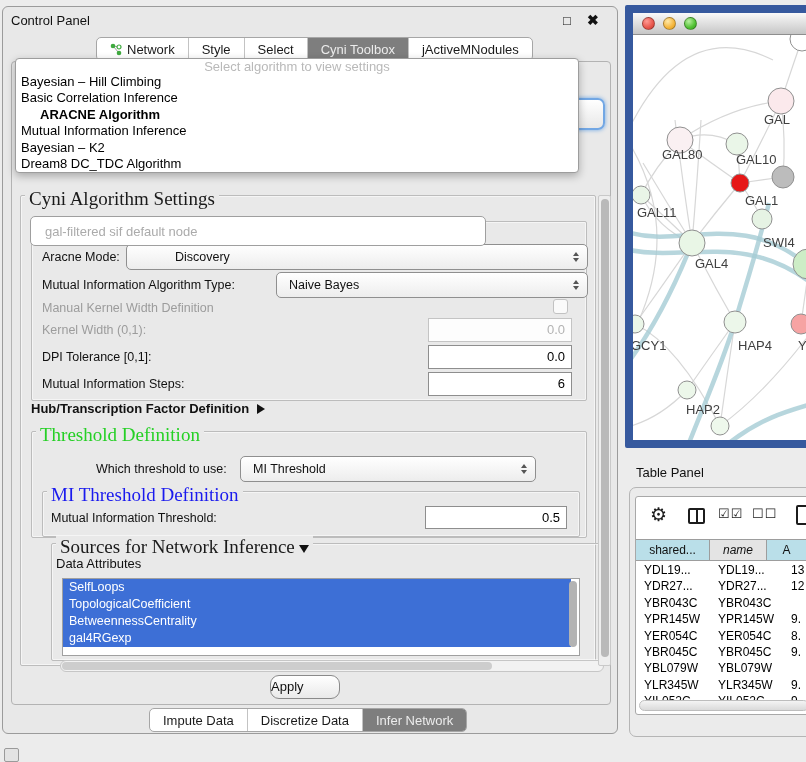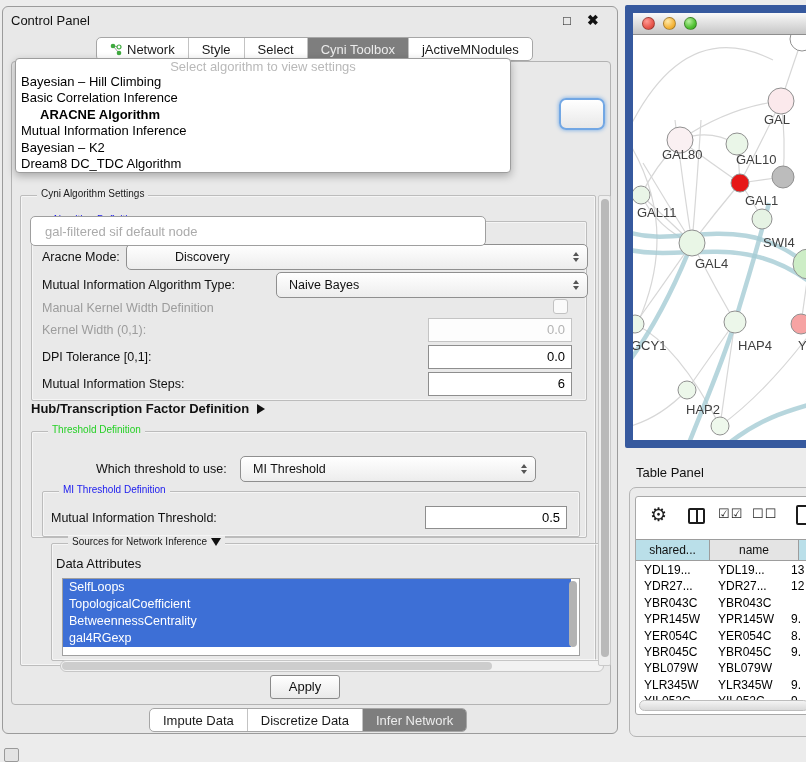--- a/index.html
+++ b/index.html
@@ -31,32 +31,32 @@
 
   
   .bg-combo { position:absolute; left:18px; top:154px; width:456px; height:30px; background:#fff;
               border:1px solid #9f9f9f; border-radius:5px; z-index:5; overflow:hidden;}
   .bg-combo span { position:absolute; left:14px; top:7px; font-size:13px; color:#ababab; }
   .focus-combo { position:absolute; left:556px; top:91px; width:46px; height:32px; border-radius:7px;
                  background:linear-gradient(#fff,#e8e8e8); border:2px solid #72a7e4;
                  box-shadow:0 0 4px #6ea7e6; z-index:5; }
 
   
-  .popup { position:absolute; left:12px; top:51px; width:496px; height:115px; background:#fff;
+  .popup { position:absolute; left:12px; top:51px; width:564px; height:115px; background:#fff;
            border:1px solid #9d9d9d; border-radius:4px; box-shadow:0 3px 8px rgba(0,0,0,.28);
            z-index:50; overflow:hidden; }
   .pp-prompt { text-align:center; font-size:13px; color:#b9b9b9; line-height:15px; }
   .pp-item { font-size:13px; color:#000; line-height:16.4px; padding-left:5px; white-space:nowrap; }
   .pp-item.bold { font-weight:bold;padding-left:24px; }
 
   
   .fs { position:absolute; border:1px solid #bcbcbc; border-radius:2px;
         box-shadow:inset 0 0 0 1px rgba(255,255,255,.55); }
-  .fs-legend { position:absolute; top:-8px; left:16px; background:#e9e9e9; padding:0 4px;
-               font-size:10px; color:#1a1a1a; white-space:nowrap; }
+  .fs-legend { position:absolute; top:-8px; left:4px; background:#e9e9e9; padding:0 4px;
+               font-size:19px; color:#1a1a1a; white-space:nowrap;font-family:Liberation Serif, serif; }
   .fs-legend.blue { color:#1a1aee; }
   .fs-legend.green { color:#25d025; }
 
   .lbl { position:absolute; font-size:12.5px; font-weight:normal; color:#111; white-space:nowrap; }
   .lbl-dis { color:#9c9c9c; }
 
   .combo { position:absolute; background:linear-gradient(#ffffff,#ededed); border:1px solid #8f8f8f;
            border-radius:5px; font-size:12.5px; color:#111; display:flex; align-items:center;
            padding-left:12px; }
   .stepper { position:absolute; right:8px; top:50%; transform:translateY(-50%); display:flex;
@@ -89,22 +89,22 @@
                   border:1px solid #c6c6c6; border-radius:6px; }
   .list-hscroll .thumb { position:absolute; left:1px; top:1px; width:430px; height:8px; background:#cdcdcd;
                   border-radius:4px; }
 
   .vscrollbar { position:absolute; left:586px; top:133px; width:13px; height:471px; background:#eeeeee;
                 border:1px solid #c9c9c9; border-radius:2px; }
   .vscrollbar .thumb { position:absolute; left:1.5px; top:3px; width:8px; height:458px; background:#b9b9b9;
                 border-radius:5px; }
 
   .apply-btn { position:absolute; left:258px; top:613px; width:70px; height:24px;
-               background:linear-gradient(#ffffff,#e9e9e9); border:1px solid #8a8a8a; border-radius:3px;
-               font-size:13px; color:#111; text-align:center; line-height:22px; }
+               background:linear-gradient(#ffffff,#e9e9e9); border:1px solid #8a8a8a; border-radius:9px;
+               font-size:13px; color:#111; line-height:22px; }
 
   
   .net-frame { position:absolute; left:625px; top:5px; width:190px; height:443px;
                border:8px solid #36599e; border-radius:2px; background:#fff; }
   .net-titlebar { height:22px; background:linear-gradient(#f9f9f9,#c6c6c6); border-bottom:1px solid #8e8e8e;
                   display:flex; align-items:center; gap:8px; padding-left:9px; }
   .light { width:13px; height:13px; border-radius:50%; border:1px solid rgba(0,0,0,.3); }
   .light.red { background:radial-gradient(circle at 35% 30%, #ff9a93, #e8574d 60%, #c13b31); }
   .light.yellow { background:radial-gradient(circle at 35% 30%, #ffe9a8, #f5b63c 60%, #d99b1e); }
   .light.green { background:radial-gradient(circle at 35% 30%, #b9f0a0, #52c234 60%, #3a9c21); }
@@ -123,21 +123,21 @@
   .tb-cols::after { content:""; position:absolute; left:5.5px; top:0; width:2px; height:12px; background:#1c1c1c; }
   .tb-checks { position:absolute; left:82px; top:5px; font-size:13px; color:#1c1c1c; letter-spacing:1px;}
   .tb-unchecks { position:absolute; left:116px; top:5px; font-size:13px; color:#1c1c1c; letter-spacing:1px;}
   .tb-doc { position:absolute; left:160px; top:4px; width:18px; height:20px; border:2px solid #1c1c1c;
             border-radius:2px; background:#fff; }
   .tp-header { position:absolute; left:0; top:42px; height:22px; display:flex;
                border-top:1px solid #9d9d9d; border-bottom:1px solid #9d9d9d; }
   .tp-hcell { height:100%; font-size:12px; color:#111; text-align:center; line-height:20px;
               border-right:1px solid #9d9d9d; overflow:hidden; }
   .tp-hcell.h0 { width:74px; background:#badfe9; }
-  .tp-hcell.h1 { width:89px; background:#e4e4e4; }
+  .tp-hcell.h1 { width:57px; background:#e4e4e4;font-style:italic; }
   .tp-hcell.h2 { width:40px; background:#badfe9; }
   .tp-rows { position:absolute; left:0; top:65px; width:200px; height:147px; overflow:hidden; }
   .tp-row { display:flex; height:16.4px; }
   .tp-cell { font-size:12px; color:#000; line-height:16.4px; white-space:nowrap; overflow:hidden; }
   .tp-cell.c0 { width:74px; padding-left:8px; }
   .tp-cell.c1 { width:75px; padding-left:8px; }
   .tp-cell.c2 { width:40px; padding-left:6px; }
   .tp-hscroll { position:absolute; left:3px; top:203px; width:170px; height:11px;
                 background:linear-gradient(#f4f4f4,#dadada); border:1px solid #bdbdbd; border-radius:6px; }
 

